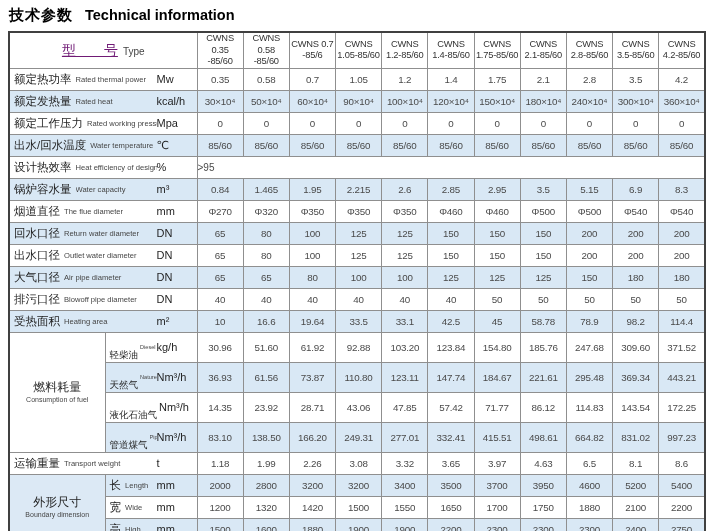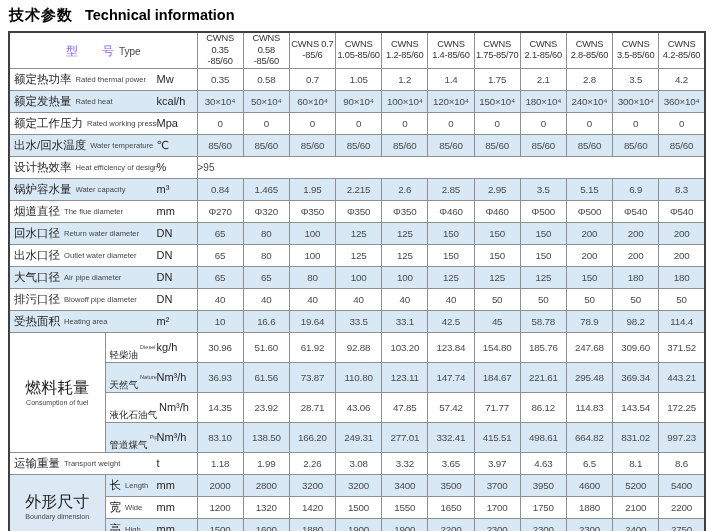--- a/index.html
+++ b/index.html
@@ -8,33 +8,33 @@
   .title-row{margin:3px 0 6px 1px;font-weight:bold;color:#000;}
   .t-zh{font-size:15px;letter-spacing:1px;}
   .t-en{font-size:14.5px;margin-left:12px;}
   table.spec{border-collapse:collapse;table-layout:fixed;width:698px;border:2px solid #404040;}
   table.spec td{border:1px solid #8f8f8f;padding:0;overflow:hidden;}
   tr.hdr{height:32px;}
   tr.r{height:22px;}
   tr.band td{background:#d9e8f5;}
   tr.plain td{background:#ffffff;}
   td.typehead{text-align:center;vertical-align:middle;background:#fff;}
-  .type-zh{font-size:12px;color:#8b5cf6;}
+  .type-zh{font-size:14px;color:#701a75;text-decoration:underline;}
   .type-en{font-size:10px;color:#444;margin-left:5px;}
   td.colhead{background:#fff;text-align:center;vertical-align:middle;font-size:9.3px;color:#333;line-height:1.25;letter-spacing:-0.2px;}
   td.labelcell{vertical-align:middle;}
   .lin{display:flex;align-items:center;height:100%;padding-left:4px;}
   .zh{font-size:11.5px;color:#1f1f1f;white-space:nowrap;flex:0 0 auto;}
   .en{font-size:7.6px;color:#454545;margin-left:4px;white-space:nowrap;flex:1 1 auto;overflow:hidden;}
   .unit{flex:0 0 40px;font-size:11px;color:#1f1f1f;text-align:left;white-space:nowrap;}
   td.labelcell.compact .zh{font-size:9.5px;margin-top:16px;}
   td.labelcell.compact .en{font-size:5.6px;margin-left:2px;}
   td.group{text-align:center;vertical-align:middle;background:#fff !important;}
   td.group.tint{background:#dce9f5 !important;}
-  .g-zh{display:block;font-size:16px;color:#1f1f1f;line-height:1.25;}
+  .g-zh{display:block;font-size:12px;color:#1f1f1f;line-height:1.25;}
   .g-en{display:block;font-size:7px;color:#454545;line-height:1.2;margin-top:1px;}
   td.val{text-align:center;vertical-align:middle;font-size:9.8px;color:#4a4a4a;letter-spacing:-0.2px;white-space:nowrap;}
   td.spanval{vertical-align:middle;font-size:10px;color:#4a4a4a;text-align:left;padding-left:31%;margin-top:24px;}
   .note{margin-top:6px;margin-left:7px;font-size:12.5px;color:#000;letter-spacing:0.2px;}
 </style>
 </head>
 <body>
 
 <div class="page">
   <div class="title-row">
@@ -80,21 +80,21 @@
           <td class="colhead">
             <div>CWNS</div>
             <div>1.2-85/60</div>
           </td>
           <td class="colhead">
             <div>CWNS</div>
             <div>1.4-85/60</div>
           </td>
           <td class="colhead">
             <div>CWNS</div>
-            <div>1.75-85/70</div>
+            <div>1.75-85/60</div>
           </td>
           <td class="colhead">
             <div>CWNS</div>
             <div>2.1-85/60</div>
           </td>
           <td class="colhead">
             <div>CWNS</div>
             <div>2.8-85/60</div>
           </td>
           <td class="colhead">

